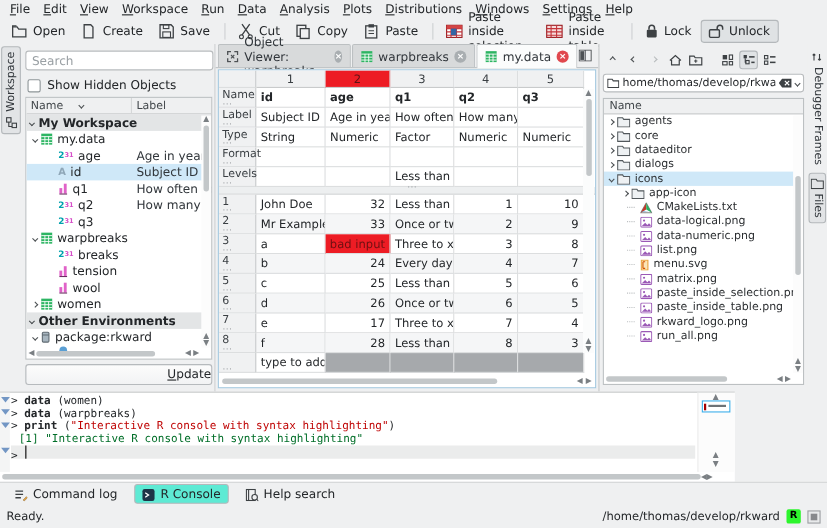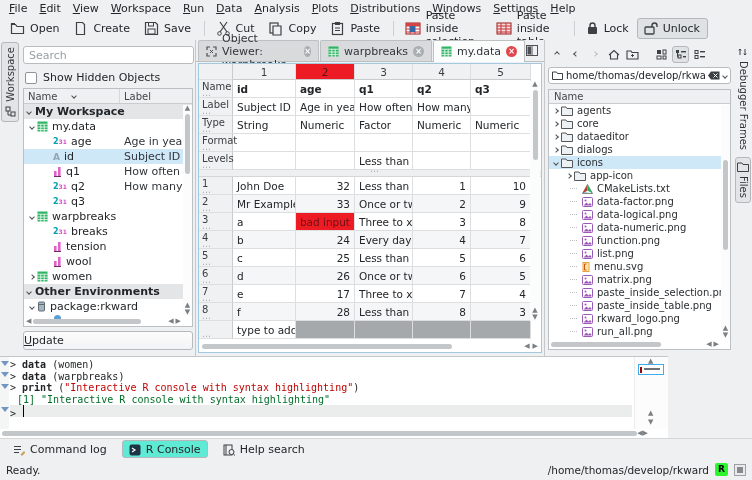--- a/index.html
+++ b/index.html
@@ -43,21 +43,21 @@
   .ch{display:inline-block;width:4px;height:4px;border-right:1.3px solid #4d5154;border-bottom:1.3px solid #4d5154;flex:none}
   .ch.r{transform:rotate(-45deg)}
   .ch.d{transform:rotate(45deg)}
   .ch.lt{transform:rotate(135deg)}
   .ch.up{transform:rotate(-135deg)}
   .ch.dis{border-color:#b9bdbf}
   .ic{margin:0 4px 0 3px;flex:none;display:inline-flex;align-items:center}
   .i-num{font-size:8px;font-weight:bold;color:#00a2ad;line-height:8px}
   .i-num sup{color:#d64ec8;font-size:6px}
   .i-str{font-size:9px;font-weight:bold;color:#8fa7b8}
-  .update-btn{position:absolute;left:3px;top:291px;width:170px;height:19px;border:1px solid #b6babd;border-radius:3px;background:linear-gradient(#fcfcfc,#f2f3f4);text-align:left;line-height:17px}
+  .update-btn{position:absolute;left:3px;top:291px;width:170px;height:19px;border:1px solid #b6babd;border-radius:3px;background:linear-gradient(#fcfcfc,#f2f3f4);text-align:right;line-height:17px}
   .update-btn span{display:inline-block}
   .update-btn span::first-letter{text-decoration:underline}
   
   .vscroll{position:absolute;right:0;width:9px;background:#fcfcfc;display:flex;flex-direction:column;align-items:center}
   .slider-v{width:5px;border-radius:3px;background:#c3c7c9}
   .hscroll{display:flex;align-items:center;gap:2px;padding:0 2px}
   .slider-h{height:5px;border-radius:3px;background:#c3c7c9}
   .arr{font-size:7px;color:#7a7f83;line-height:7px}
   
   .center{position:absolute;left:196px;top:40px;width:348px;height:316px;background:#eff0f1}
@@ -698,54 +698,32 @@
       </div>
       <div class="frow" style="padding-left:21px">
         <span class="guide"></span>
         <span class="ic">
             <svg width="11" height="10" viewBox="0 0 11 10">
               <rect x="0.5" y="0.5" width="10" height="9" rx="1" fill="#fff" stroke="#9b59b6"></rect>
               <circle cx="3.5" cy="3.5" r="1" fill="#9b59b6"></circle>
               <path d="M1.5 8.5l3-3 2 2 1.5-1.5 1.5 1.5v1z" fill="#9b59b6"></path>
             </svg>
           </span>
-        <span>data-factor.png</span>
+        <span>data-logical.png</span>
       </div>
       <div class="frow" style="padding-left:21px">
         <span class="guide"></span>
         <span class="ic">
             <svg width="11" height="10" viewBox="0 0 11 10">
               <rect x="0.5" y="0.5" width="10" height="9" rx="1" fill="#fff" stroke="#9b59b6"></rect>
               <circle cx="3.5" cy="3.5" r="1" fill="#9b59b6"></circle>
               <path d="M1.5 8.5l3-3 2 2 1.5-1.5 1.5 1.5v1z" fill="#9b59b6"></path>
             </svg>
           </span>
-        <span>data-logical.png</span>
-      </div>
-      <div class="frow" style="padding-left:21px">
-        <span class="guide"></span>
-        <span class="ic">
-            <svg width="11" height="10" viewBox="0 0 11 10">
-              <rect x="0.5" y="0.5" width="10" height="9" rx="1" fill="#fff" stroke="#9b59b6"></rect>
-              <circle cx="3.5" cy="3.5" r="1" fill="#9b59b6"></circle>
-              <path d="M1.5 8.5l3-3 2 2 1.5-1.5 1.5 1.5v1z" fill="#9b59b6"></path>
-            </svg>
-          </span>
         <span>data-numeric.png</span>
-      </div>
-      <div class="frow" style="padding-left:21px">
-        <span class="guide"></span>
-        <span class="ic">
-            <svg width="11" height="10" viewBox="0 0 11 10">
-              <rect x="0.5" y="0.5" width="10" height="9" rx="1" fill="#fff" stroke="#9b59b6"></rect>
-              <circle cx="3.5" cy="3.5" r="1" fill="#9b59b6"></circle>
-              <path d="M1.5 8.5l3-3 2 2 1.5-1.5 1.5 1.5v1z" fill="#9b59b6"></path>
-            </svg>
-          </span>
-        <span>function.png</span>
       </div>
       <div class="frow" style="padding-left:21px">
         <span class="guide"></span>
         <span class="ic">
             <svg width="11" height="10" viewBox="0 0 11 10">
               <rect x="0.5" y="0.5" width="10" height="9" rx="1" fill="#fff" stroke="#9b59b6"></rect>
               <circle cx="3.5" cy="3.5" r="1" fill="#9b59b6"></circle>
               <path d="M1.5 8.5l3-3 2 2 1.5-1.5 1.5 1.5v1z" fill="#9b59b6"></path>
             </svg>
           </span>

